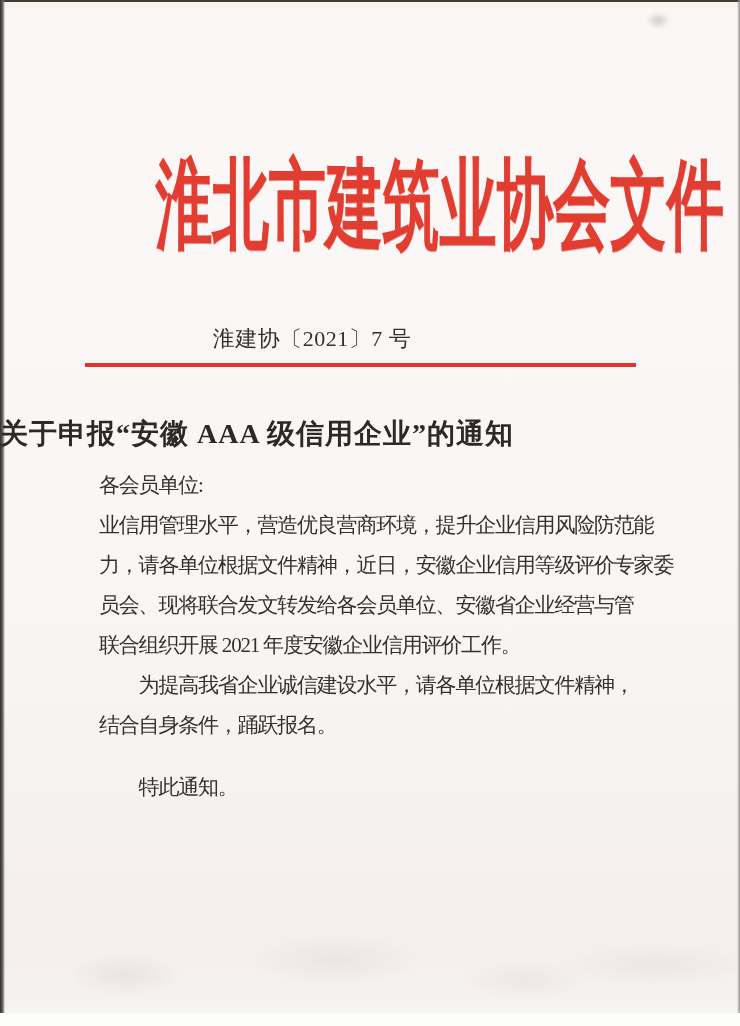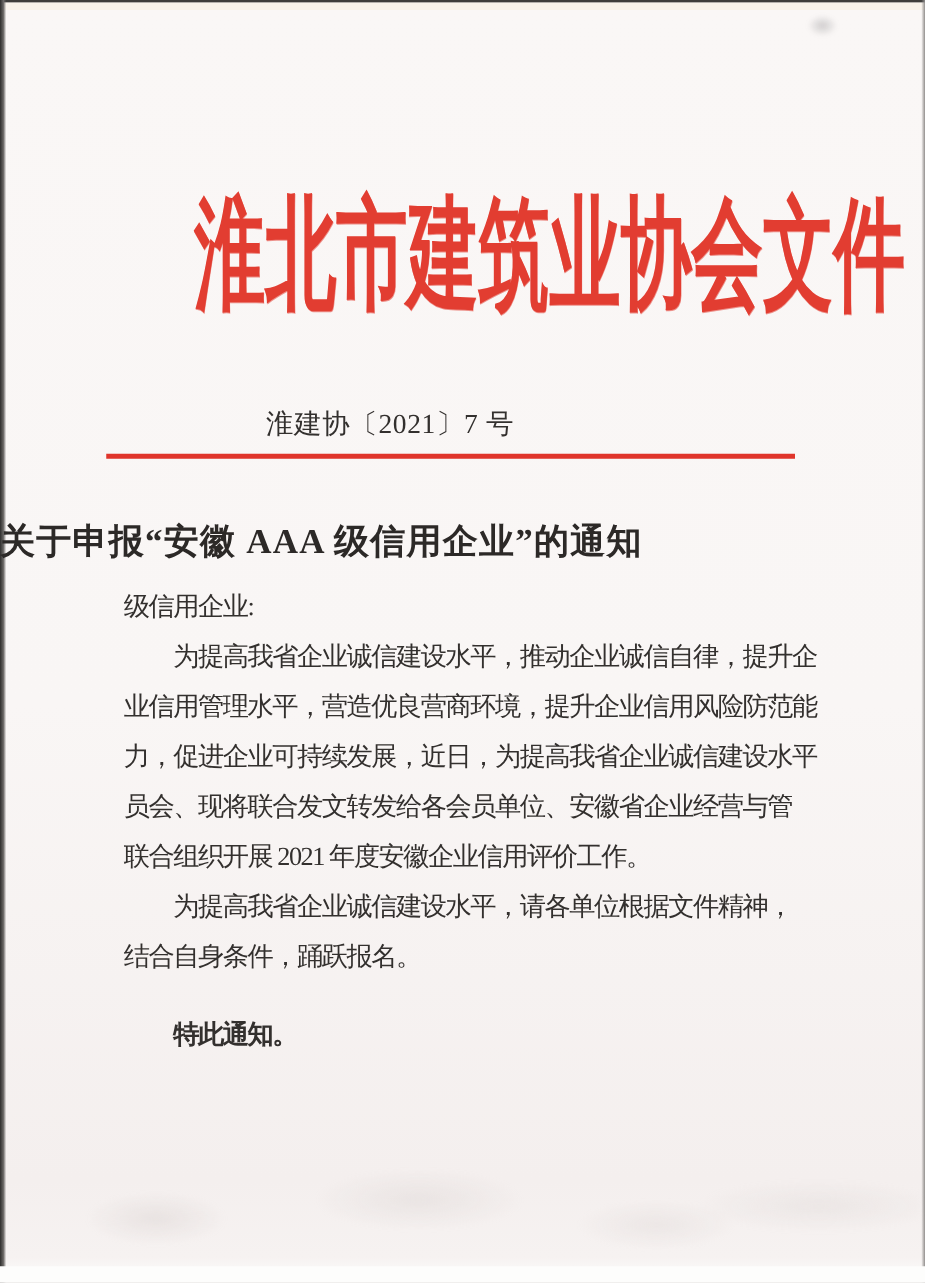--- a/index.html
+++ b/index.html
@@ -60,21 +60,21 @@
     position:absolute; top:413px; left:0; width:740px;
     text-align:left; font-size:28px; line-height:42px; font-weight:bold;
     color:#2c2927; letter-spacing:1px; white-space:nowrap;
   }
   .body-block {
     position:absolute; top:465px; left:99px; width:565px;
     font-size:21px; line-height:40px; letter-spacing:-1.2px;
     color:var(--ink, #33302e);
   }
   .bodyline { white-space:nowrap; }
-  .para.gap-before { margin-top:22px;font-weight:bold; }
+  .para.gap-before { margin-top:22px; }
 </style>
 </head>
 <body>
 
 <div class="scan">
 
   <div class="edge-top"></div>
   <div class="edge-cream"></div>
   <div class="edge-left"></div>
   <div class="edge-right"></div>
@@ -85,26 +85,25 @@
   <div class="org-header">淮北市建筑业协会文件</div>
 
   <div class="doc-number">淮建协〔2021〕7 号</div>
 
   <div class="red-rule"></div>
 
   <div class="notice-title">关于申报“安徽 AAA 级信用企业”的通知</div>
 
   <div class="body-block">
       <div class="para">
-        <div class="bodyline">级信用企业:</div>
+        <div class="bodyline">各会员单位:</div>
       </div>
       <div class="para">
-        <div class="bodyline">　　为提高我省企业诚信建设水平，推动企业诚信自律，提升企</div>
         <div class="bodyline">业信用管理水平，营造优良营商环境，提升企业信用风险防范能</div>
-        <div class="bodyline">力，促进企业可持续发展，近日，为提高我省企业诚信建设水平</div>
+        <div class="bodyline">力，请各单位根据文件精神，近日，安徽企业信用等级评价专家委</div>
         <div class="bodyline">员会、现将联合发文转发给各会员单位、安徽省企业经营与管</div>
         <div class="bodyline">联合组织开展 2021 年度安徽企业信用评价工作。</div>
       </div>
       <div class="para">
         <div class="bodyline">　　为提高我省企业诚信建设水平，请各单位根据文件精神，</div>
         <div class="bodyline">结合自身条件，踊跃报名。</div>
       </div>
       <div class="para gap-before">
         <div class="bodyline">　　特此通知。</div>
       </div>

